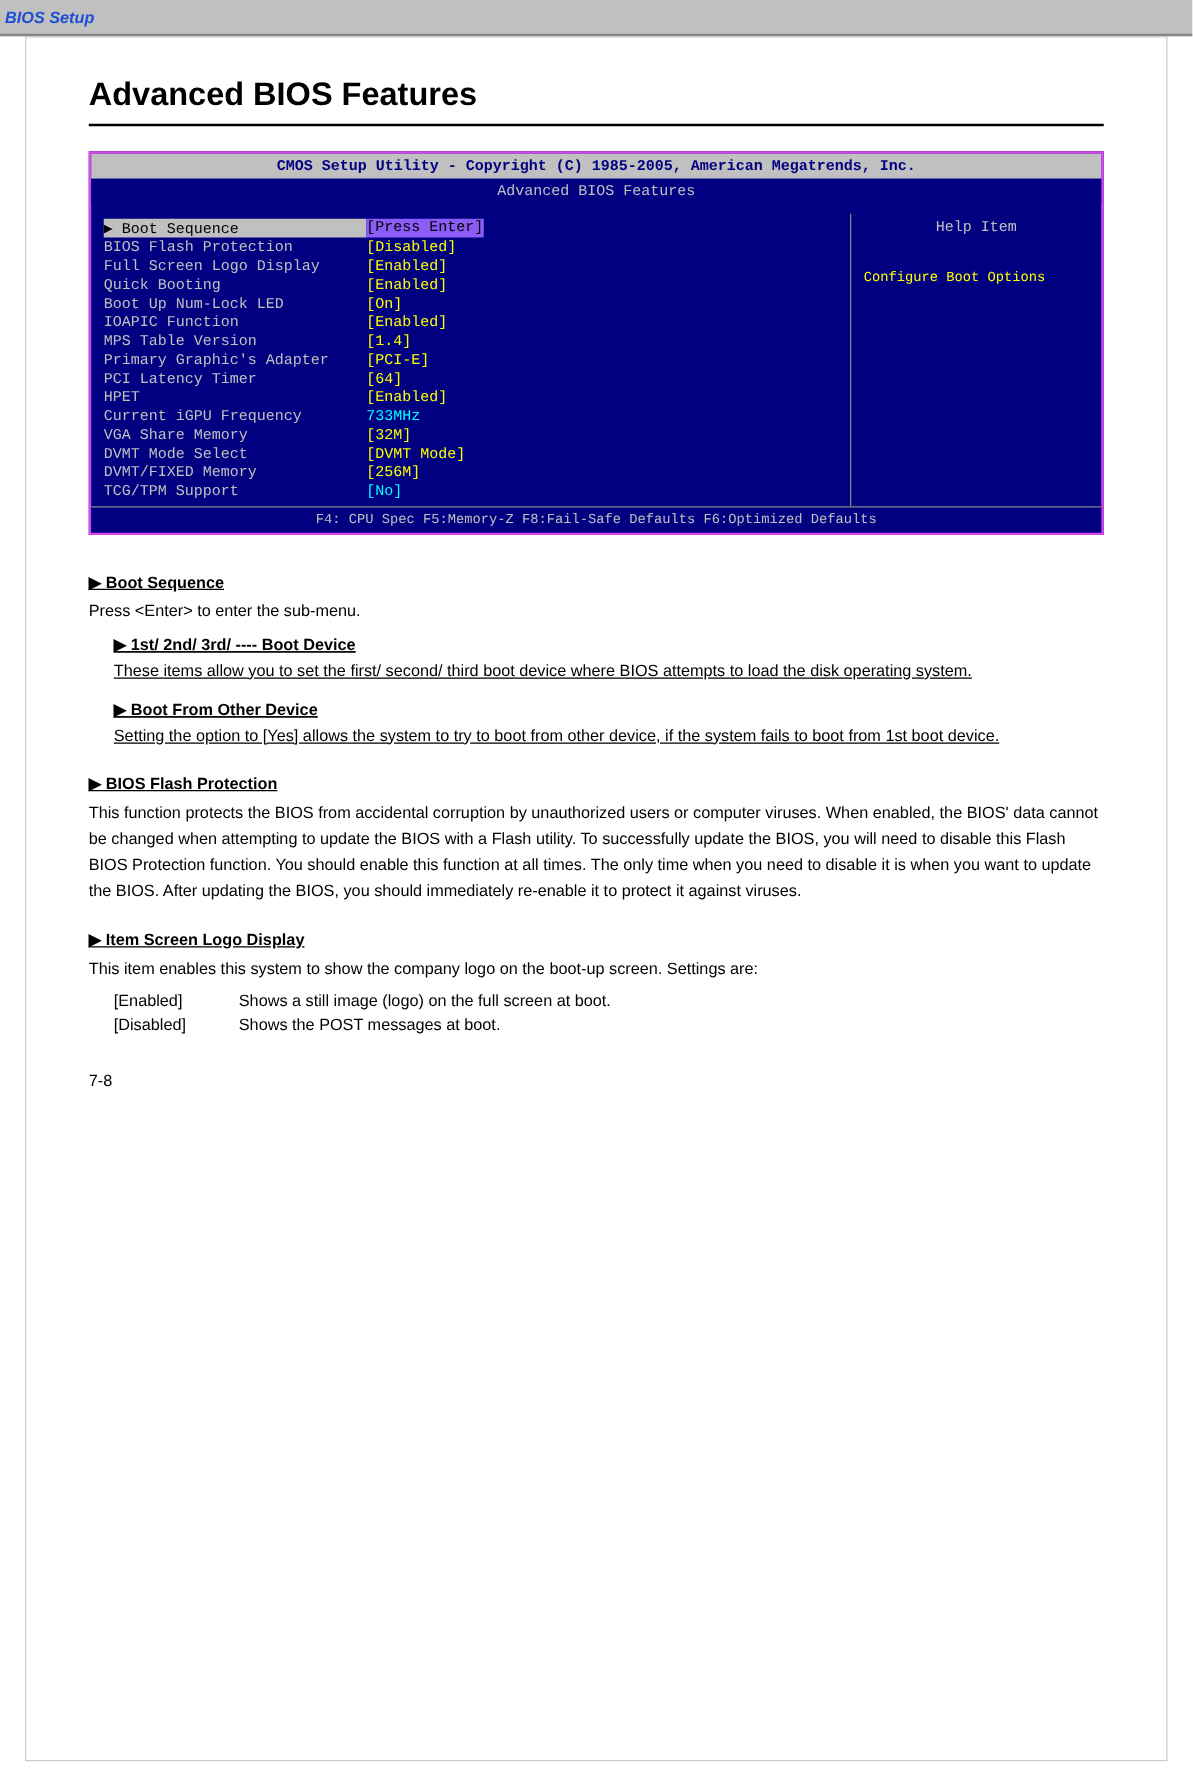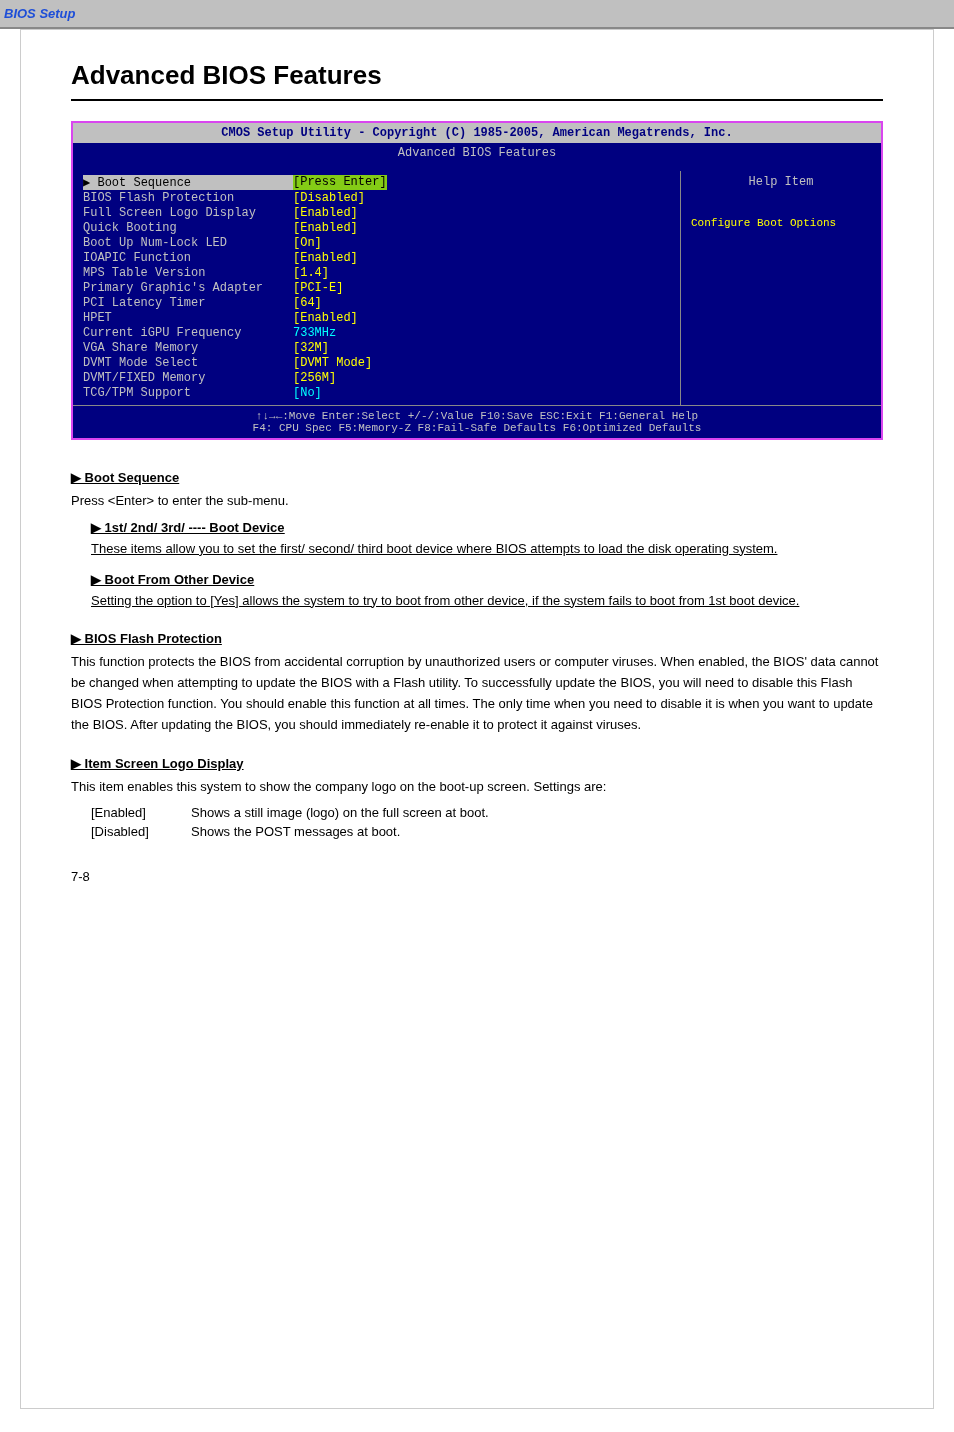--- a/index.html
+++ b/index.html
@@ -111,21 +111,21 @@
     .bios-row .label.selected-label {
       color: #000;
       background: #c0c0c0;
     }
 
     .bios-row .value {
       color: #ffff00;
     }
 
     .bios-row .value.selected-value {
-      background: #84cc16;
+      background: #8b5cf6;
       color: #000;
     }
 
     .bios-row .value.cyan {
       color: #00ffff;
     }
 
     .bios-footer {
       background: #000080;
       color: #c0c0c0;
@@ -283,21 +283,20 @@
             <span class="value cyan">[No]</span>
           </div>
         </div>
       <div class="bios-right">
         <div class="help-item">Help Item</div>
         <div class="help-desc">Configure Boot Options</div>
       </div>
     </div>
 
     <div class="bios-footer">
-      <div>↑↓→←:Move  Enter:Select  +/-/:Value  F10:Save  ESC:Exit  F1:General Help</div>
       <div>F4: CPU Spec    F5:Memory-Z    F8:Fail-Safe Defaults    F6:Optimized Defaults</div>
     </div>
   </div>
 
   <div id="doc-sections">
       <div class="section">
         <div class="section-title">▶ Boot Sequence</div>
         <div class="section-body">Press &lt;Enter&gt; to enter the sub-menu.</div>
         <div class="sub-section">
           <div class="sub-section-title">▶ 1st/ 2nd/ 3rd/ ---- Boot Device</div>

